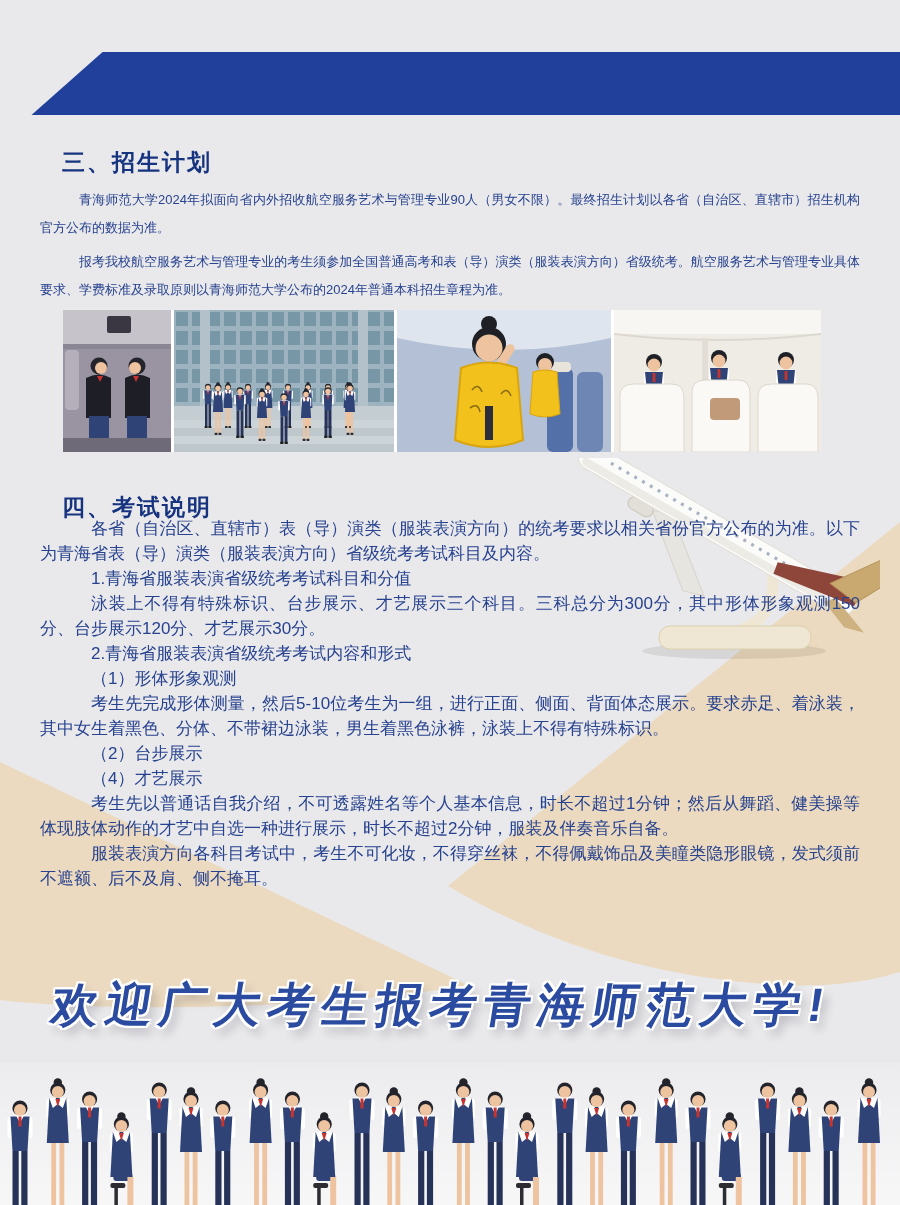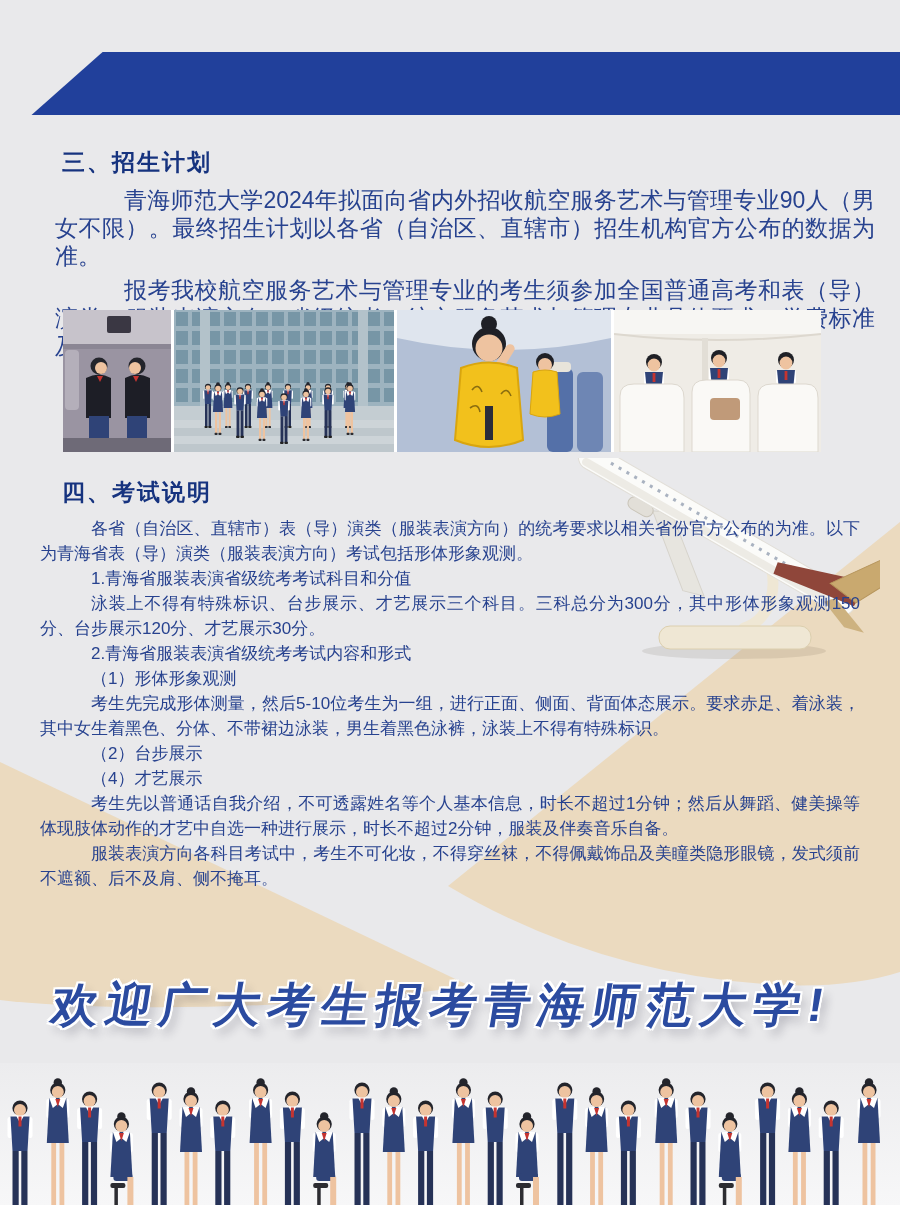--- a/index.html
+++ b/index.html
@@ -5,24 +5,24 @@
   html,body{margin:0;padding:0;background:#dcdcde;}
   .page{position:relative;width:900px;height:1205px;overflow:hidden;background:#e9e9eb;
         font-family:"Liberation Sans",sans-serif;}
   .bgsvg{position:absolute;left:0;top:0;z-index:0;}
   .band{position:absolute;left:0;top:52px;width:900px;height:63px;background:#21409b;
         clip-path:polygon(11.4% 0,100% 0,100% 100%,3.5% 100%);z-index:1;}
   .plane{position:absolute;left:538px;top:458px;width:342px;height:202px;z-index:1;}
   h2.sec{position:absolute;left:62px;margin:0;font-size:23px;font-weight:800;color:#16337f;
          letter-spacing:2px;z-index:2;}
   #h-enroll{top:147px}
-  #h-exam{top:477px}
+  #h-exam{top:492px}
   .paras{position:absolute;left:40px;width:820px;z-index:2;color:#27428f;
          text-align:justify;word-break:break-all;}
-  #enroll-paras{top:186px;font-size:23px;line-height:28px;margin-left:15px;}
+  #enroll-paras{top:186px;font-size:13px;line-height:28px;}
   #exam-paras{top:516px;font-size:17px;line-height:25px;}
   .paras p{margin:0;text-indent:3em;}
   #enroll-paras p + p{margin-top:6px;}
   .photo-row{position:absolute;left:63px;top:310px;width:758px;height:142px;display:flex;gap:3px;
              z-index:2;background:#fff;}
   .photo{height:100%;}
   .photo svg{display:block;width:100%;height:100%;}
   .ph1{width:108px}.ph2{width:220px}.ph3{width:214px}.ph4{width:207px}
   .welcome{position:absolute;left:52px;top:974px;z-index:3;margin:0;white-space:nowrap;
            font-size:47px;font-weight:900;color:#2b4ba0;letter-spacing:7px;transform:skewX(-9deg);
@@ -366,21 +366,21 @@
         <path d="M6,142 L6,86 Q6,74 20,74 L58,74 Q70,74 70,88 L70,142 Z" fill="#faf9f6" stroke="#ddd8cf"></path>
         <path d="M78,142 L78,82 Q78,70 92,70 L124,70 Q136,70 136,84 L136,142 Z" fill="#faf9f6" stroke="#ddd8cf"></path>
         <path d="M144,142 L144,86 Q144,74 158,74 L192,74 Q204,74 204,88 L204,142 Z" fill="#faf9f6" stroke="#ddd8cf"></path>
         <rect x="96" y="88" width="30" height="22" rx="4" fill="#c09a79"></rect>
       </svg>
     </div>
   </div>
 
   <h2 class="sec" id="h-exam">四、考试说明</h2>
   <div class="paras" id="exam-paras">
-    <p>各省（自治区、直辖市）表（导）演类（服装表演方向）的统考要求以相关省份官方公布的为准。以下为青海省表（导）演类（服装表演方向）考试包括形体形象观测。</p>
+    <p>各省（自治区、直辖市）表（导）演类（服装表演方向）的统考要求以相关省份官方公布的为准。以下为青海省表（导）演类（服装表演方向）省级统考考试科目及内容。</p>
     <p>1.青海省服装表演省级统考考试科目和分值</p>
     <p>泳装上不得有特殊标识、台步展示、才艺展示三个科目。三科总分为300分，其中形体形象观测150分、台步展示120分、才艺展示30分。</p>
     <p>2.青海省服装表演省级统考考试内容和形式</p>
     <p>（1）形体形象观测</p>
     <p>考生先完成形体测量，然后5-10位考生为一组，进行正面、侧面、背面体态展示。要求赤足、着泳装，其中女生着黑色、分体、不带裙边泳装，男生着黑色泳裤，泳装上不得有特殊标识。</p>
     <p>（2）台步展示</p>
     <p>（4）才艺展示</p>
     <p>考生先以普通话自我介绍，不可透露姓名等个人基本信息，时长不超过1分钟；然后从舞蹈、健美操等体现肢体动作的才艺中自选一种进行展示，时长不超过2分钟，服装及伴奏音乐自备。</p>
     <p>服装表演方向各科目考试中，考生不可化妆，不得穿丝袜，不得佩戴饰品及美瞳类隐形眼镜，发式须前不遮额、后不及肩、侧不掩耳。</p>
   </div>

